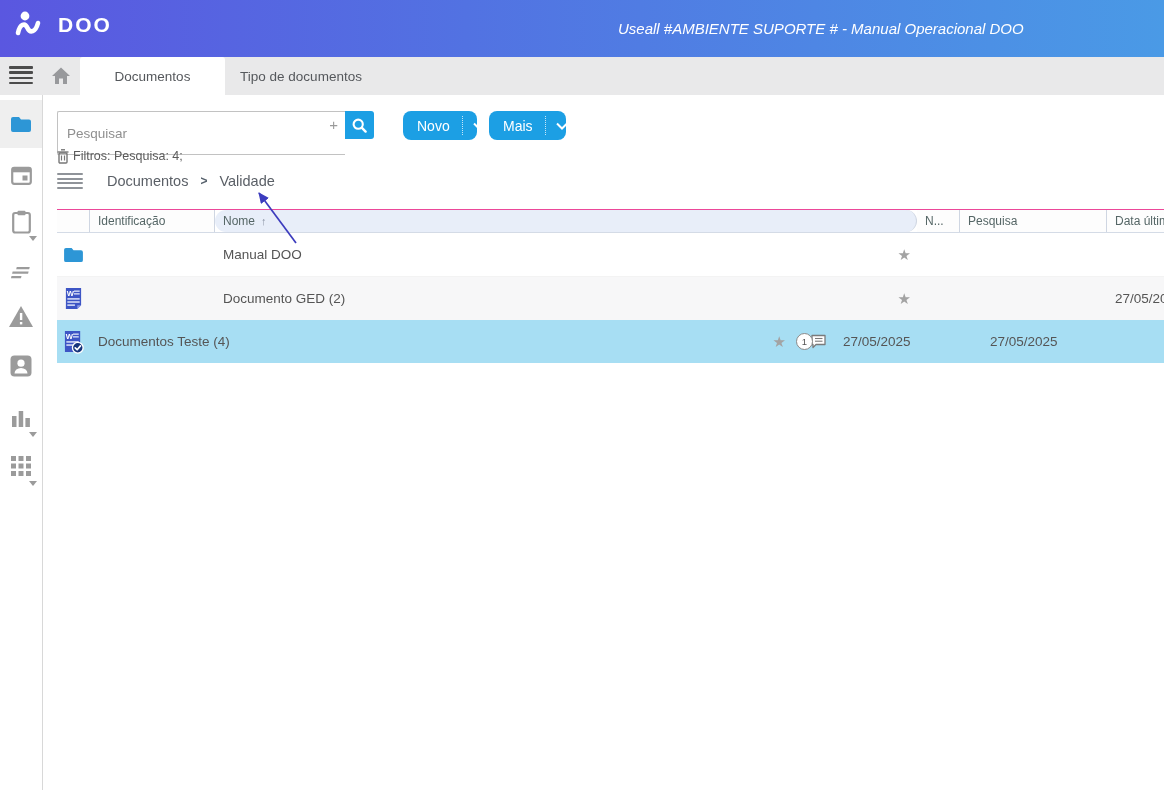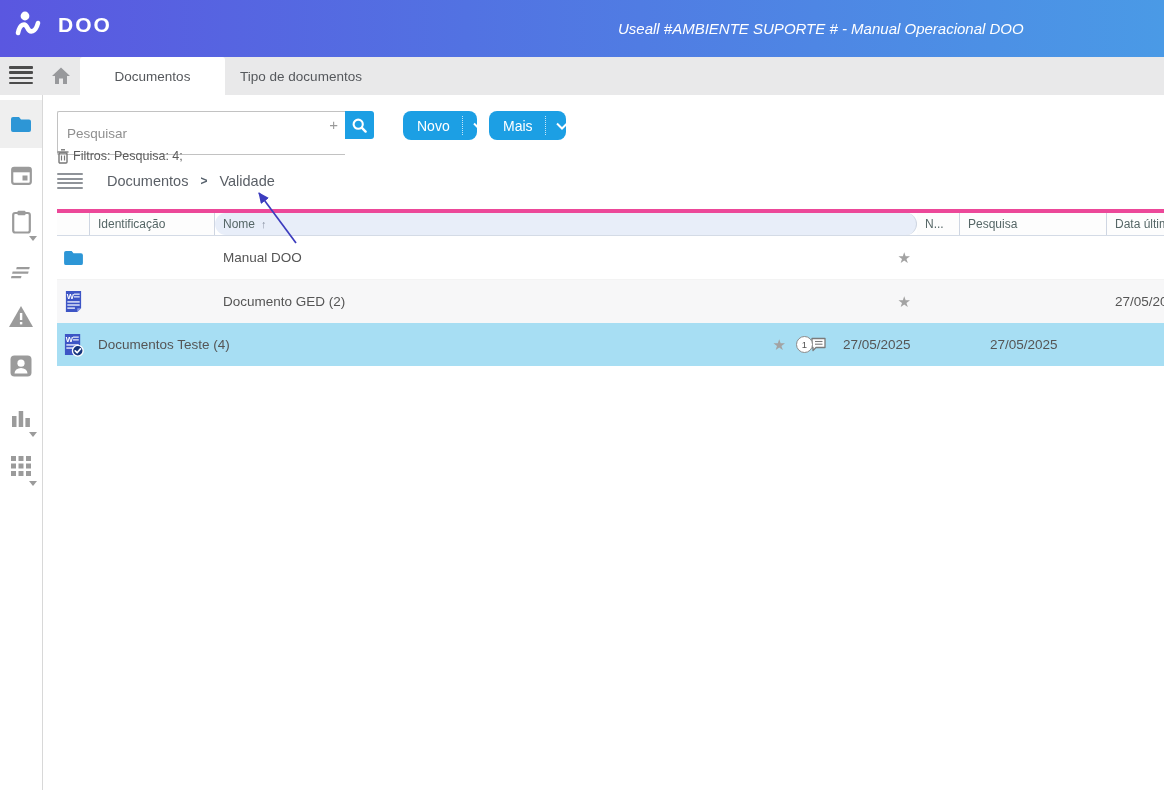--- a/index.html
+++ b/index.html
@@ -57,21 +57,21 @@
            font-size:12.5px;color:#5b5b5b;}
 
   .breadcrumb{position:absolute;left:14px;top:74px;height:24px;display:flex;align-items:center;}
   .bc-burger{width:26px;height:16px;margin-right:20px;cursor:pointer;}
   .bc-burger i{display:block;height:2px;background:#8f9399;margin-bottom:2.6px;border-radius:1px;}
   .bc-item{font-size:14.5px;color:#5a5f66;cursor:pointer;padding:0 4px;}
   .bc-sep{font-size:12px;color:#55606b;font-weight:bold;margin:0 8px;}
 
   
   .grid{position:absolute;left:14px;top:114px;right:0;}
-  .grid-head{display:flex;height:22px;border-top:4px solid #ec4899;border-bottom:1px solid #d4dbe6;
+  .grid-head{display:flex;height:22px;border-top:1px solid #ec4899;border-bottom:1px solid #d4dbe6;
              font-size:12px;color:#566;}
   .hcell{box-sizing:border-box;border-right:1px solid #cfd6e2;display:flex;align-items:center;
          padding-left:8px;background:#fdfdfd;cursor:pointer;overflow:hidden;white-space:nowrap;}
   .hcell.sorted{background:#e8eef9;border-radius:11px;}
   .sort-arrow{margin-left:6px;color:#8a93a3;font-size:11px;}
   .c0{width:33px;} .c1{width:125px;} .c2{width:702px;} .c3{width:43px;} .c4{width:147px;} .c5{flex:1;}
 
   .grid-row{display:flex;height:43px;font-size:13.5px;color:#555;cursor:pointer;}
   .grid-row.alt{background:#f7f7f8;}
   .grid-row.plain{background:#fff;border-bottom:1px solid #f3f3f3;}

